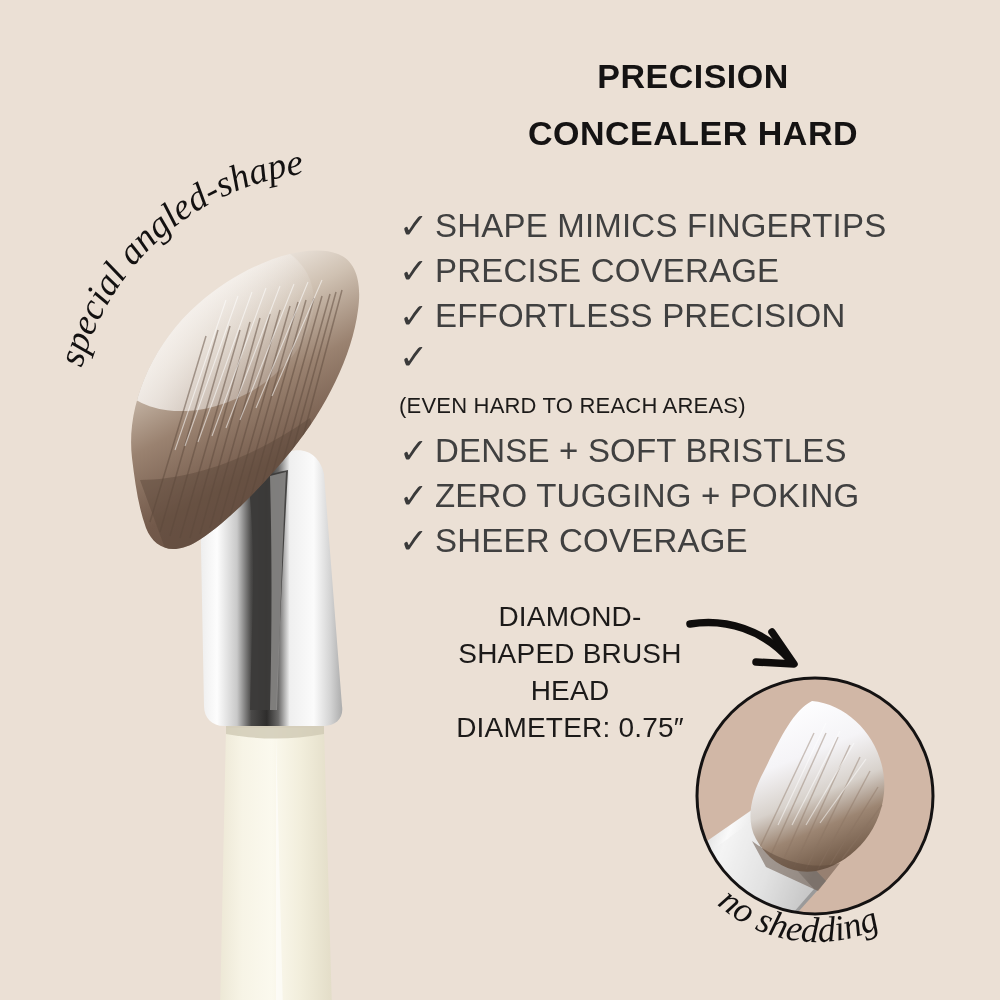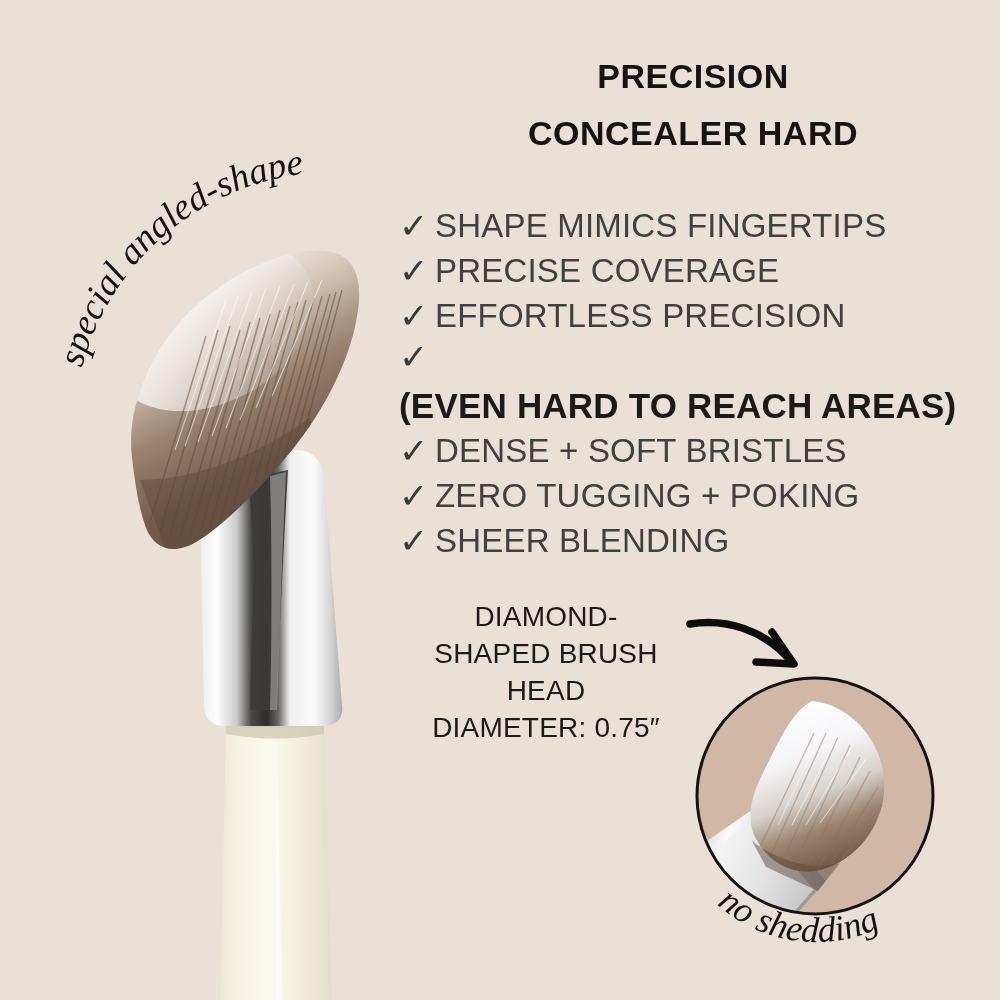--- a/index.html
+++ b/index.html
@@ -59,33 +59,32 @@
   }
   .feat-text {
     font-size: 33px;
     line-height: 45px;
     letter-spacing: 0.2px;
     color: #404040;
     white-space: nowrap;
   }
   .feat-cont {
     height: 45px;
-    font-size: 35px;
+    font-size: 22px;
     line-height: 45px;
     letter-spacing: 0.2px;
     color: #1C1A19;
     white-space: nowrap;
     padding-left: 0px;
-    font-weight: bold;
   }
 
   
   #diamond-caption {
     position: absolute;
-    left: 406px;
+    left: 430px;
     top: 598px;
     width: 280px;
     text-align: center;
     font-size: 28px;
     line-height: 37px;
     letter-spacing: 0.2px;
     color: #1C1A19;
   }
   #diamond-caption .dc-line { display: block; white-space: nowrap; }
 
@@ -279,21 +278,21 @@
       <span class="feat-text">DENSE + SOFT BRISTLES</span>
     </div>
 
     <div class="feat-row">
       <span class="feat-check">✓</span>
       <span class="feat-text">ZERO TUGGING + POKING</span>
     </div>
 
     <div class="feat-row">
       <span class="feat-check">✓</span>
-      <span class="feat-text">SHEER BLENDING</span>
+      <span class="feat-text">SHEER COVERAGE</span>
     </div>
 
   </div>
 
   <div id="diamond-caption">
     <span class="dc-line">DIAMOND-</span>
     <span class="dc-line">SHAPED BRUSH</span>
     <span class="dc-line">HEAD</span>
     <span class="dc-line">DIAMETER: 0.75″</span>
   </div>

